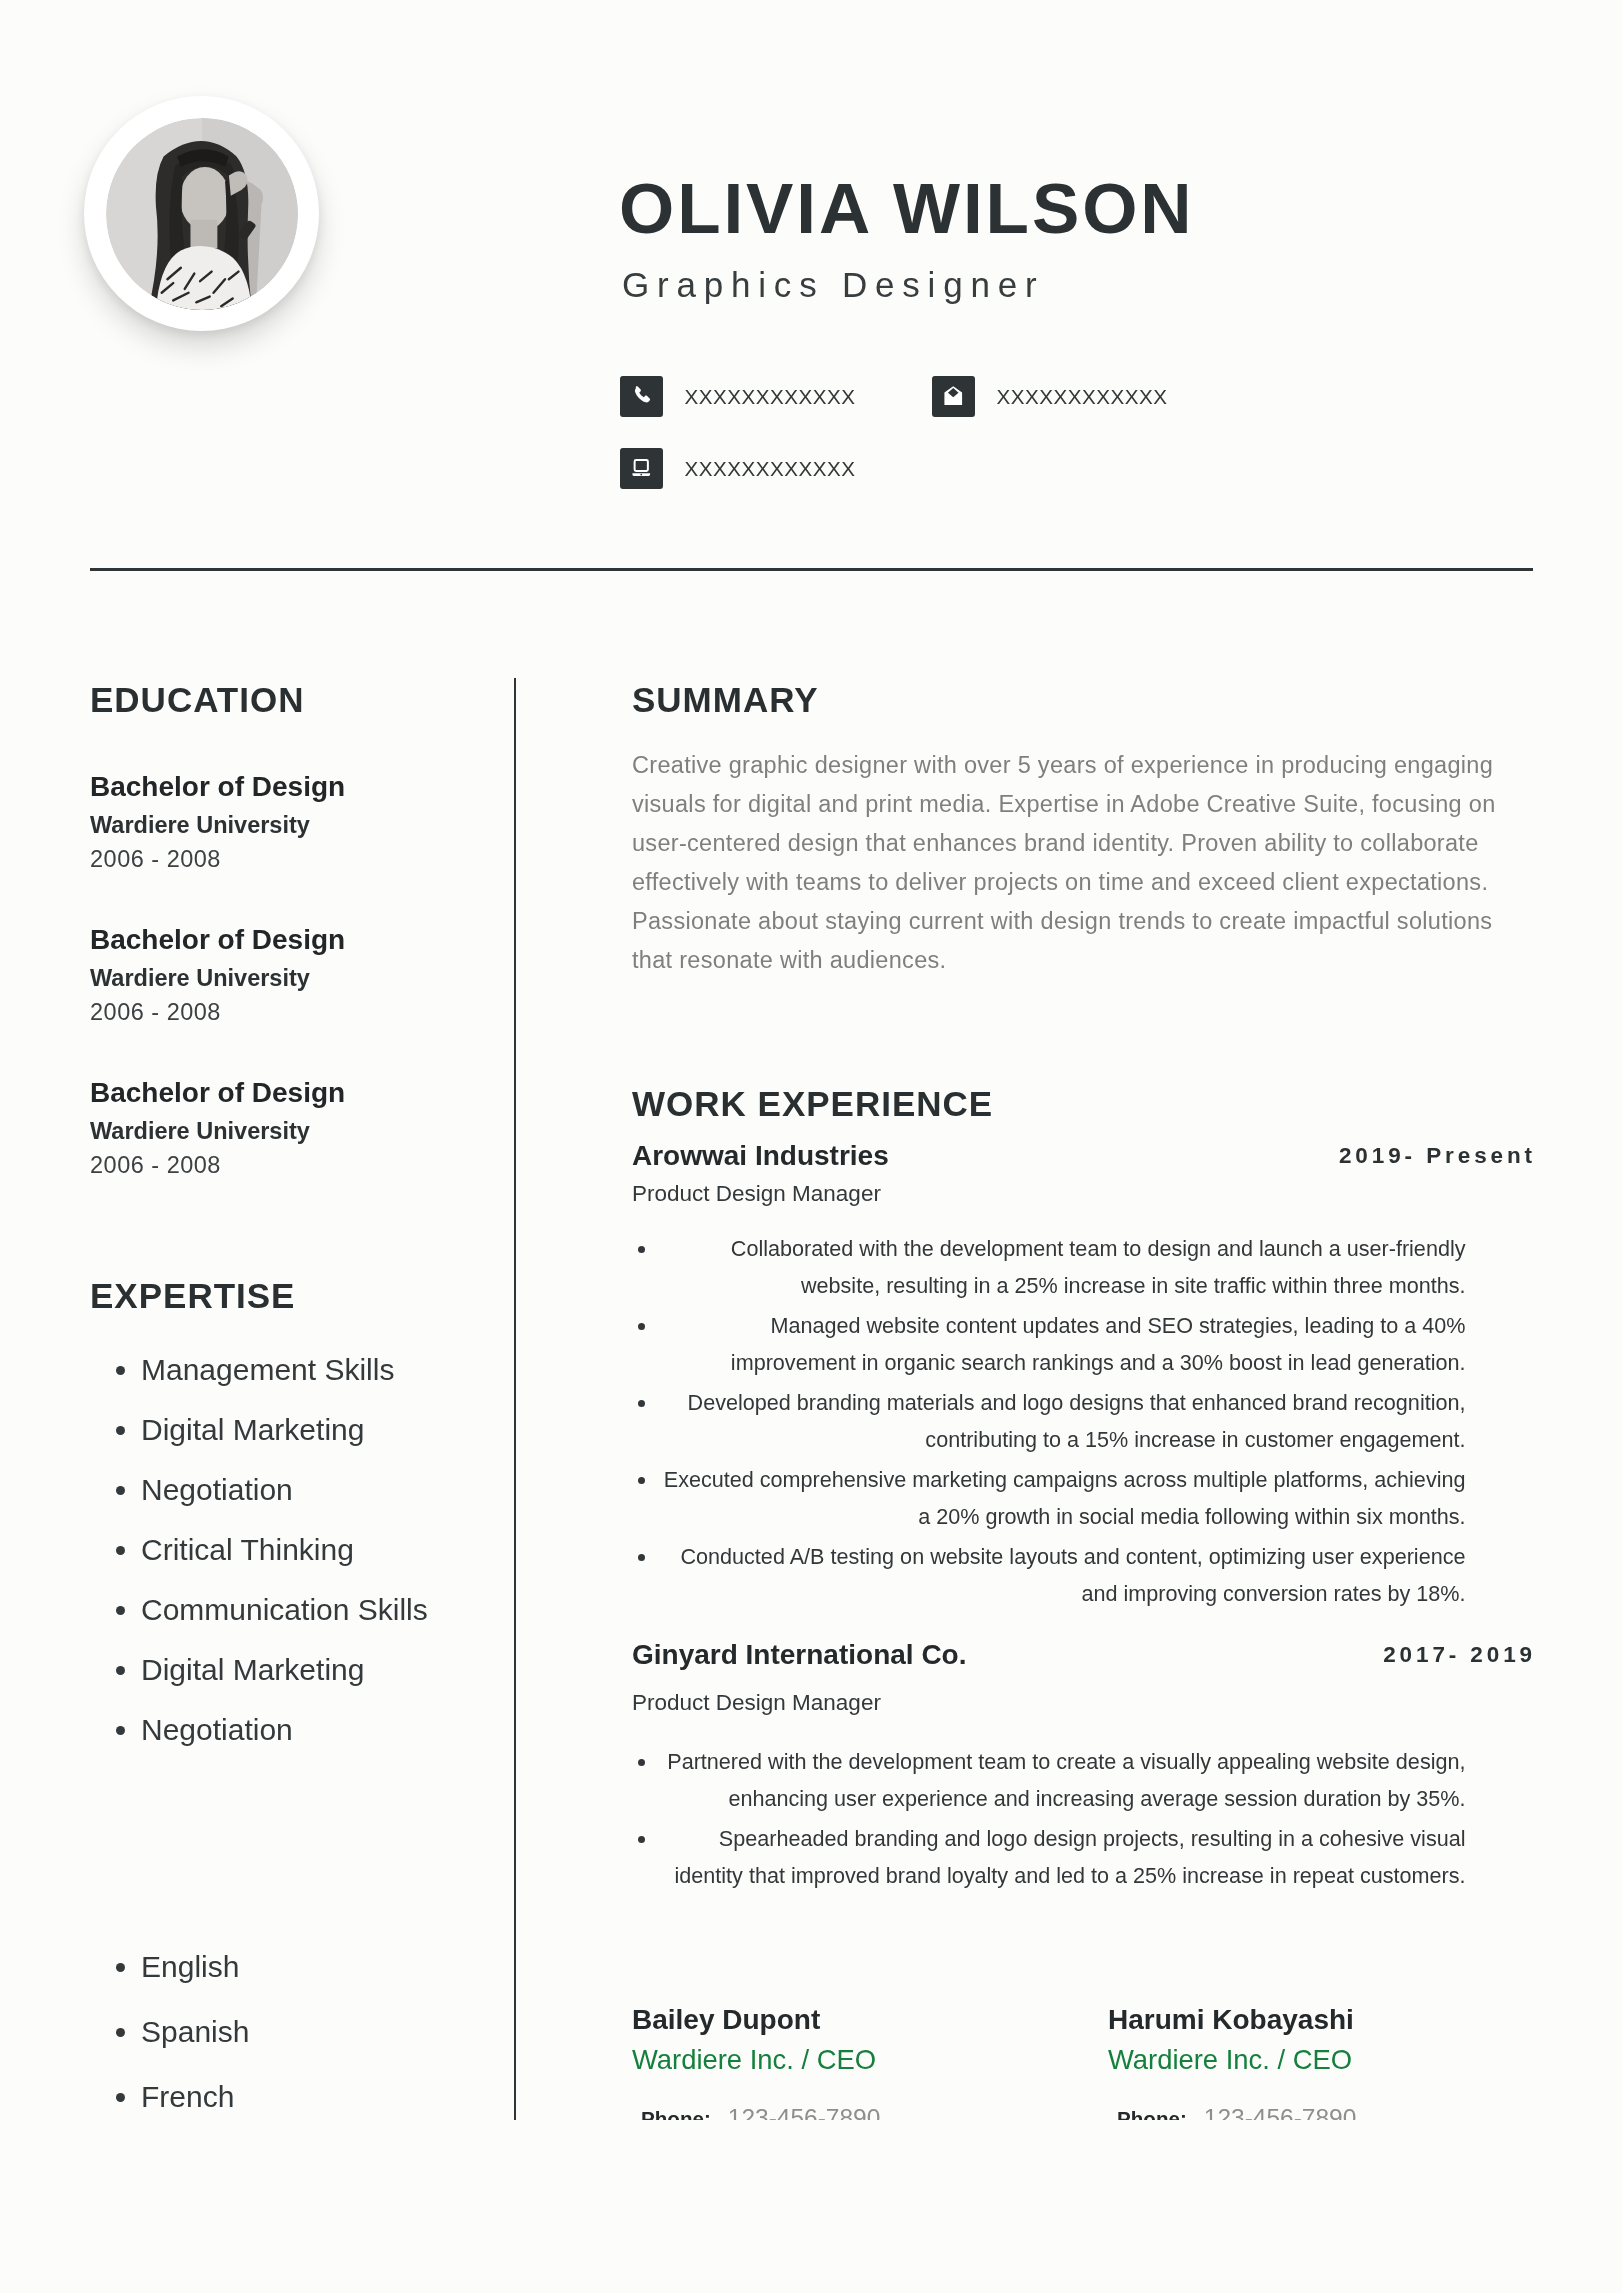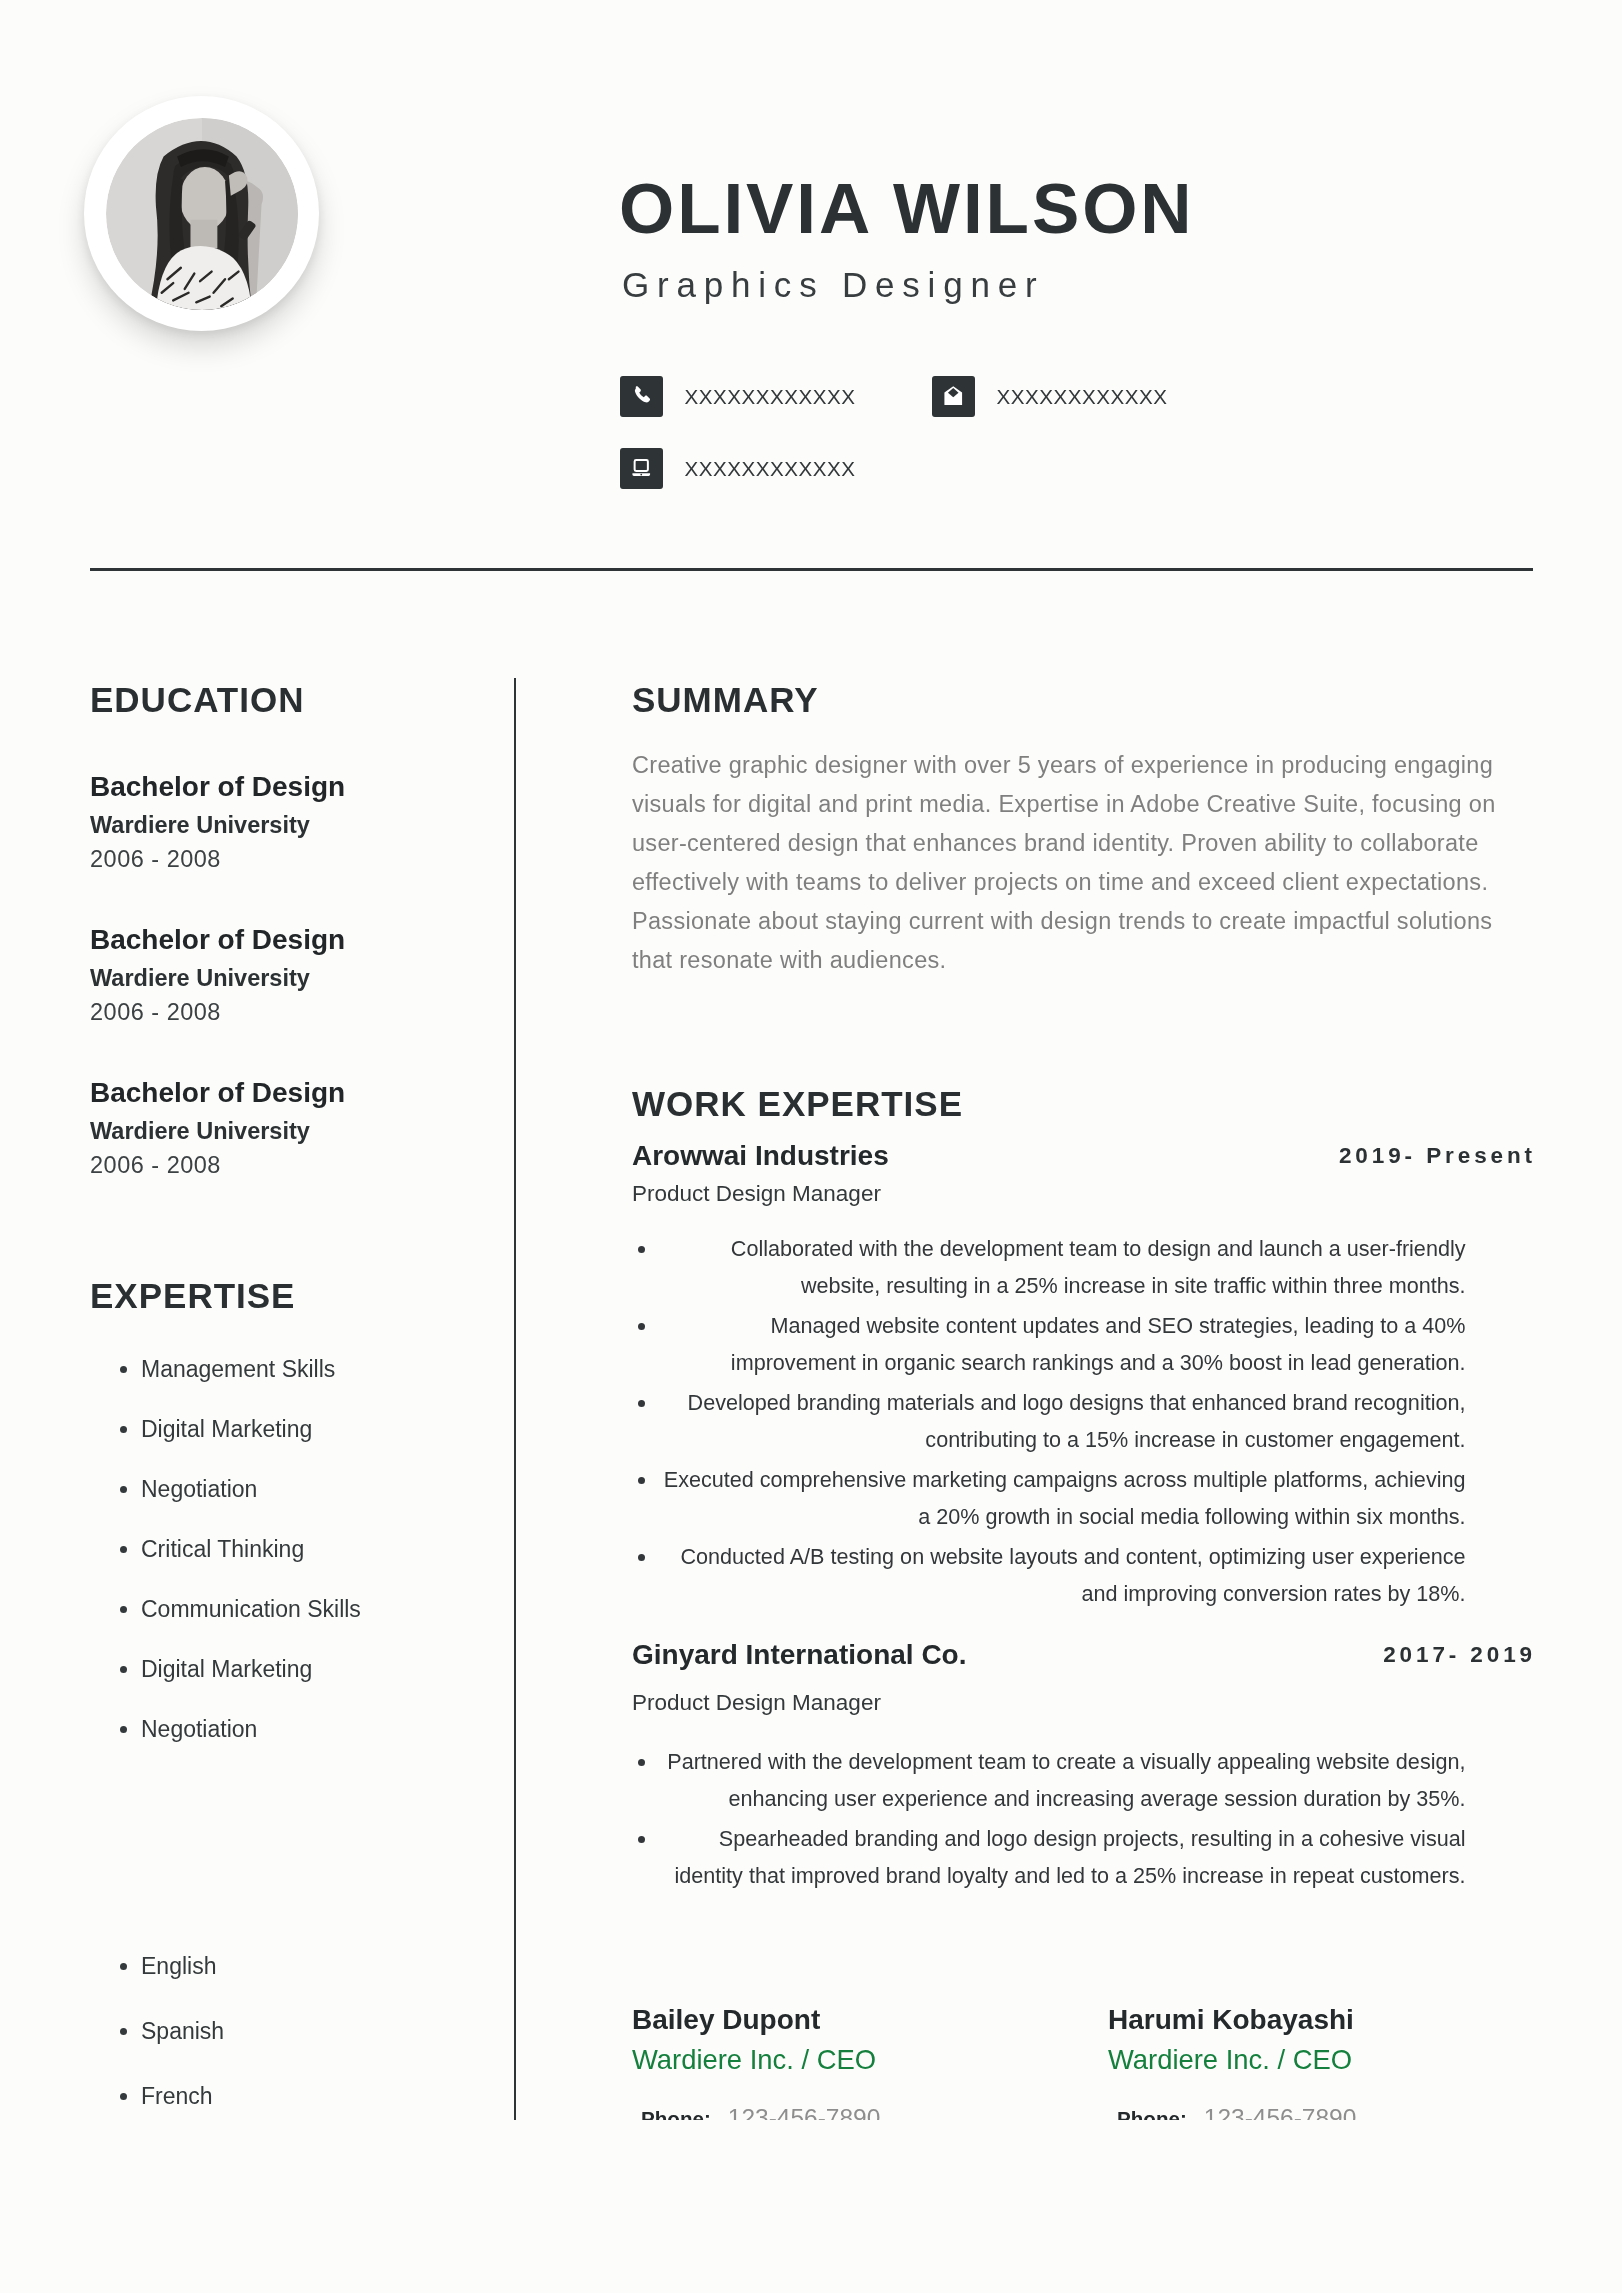--- a/index.html
+++ b/index.html
@@ -51,21 +51,21 @@
 
   
   .edu { position:absolute; left:90px; top:680px; width:392px; }
   .edu-entry { margin-top:51px; }
   .degree { font-size:28px; font-weight:700; color:#222628; line-height:1.15; }
   .school { font-size:23.5px; font-weight:700; color:#2c3133; margin-top:8.8px; }
   .dates  { font-size:23.5px; font-weight:400; color:#3c4143; margin-top:6.9px; letter-spacing:0.5px; }
 
   .expertise { position:absolute; left:90px; top:1276px; width:421px; }
   .side-list { margin:39px 0 0; padding-left:51px; list-style:disc; }
-  .side-list li { font-size:23px; color:#34393b; line-height:29px; margin-bottom:31px; }
+  .side-list li { font-size:30px; color:#34393b; line-height:29px; margin-bottom:31px; }
 
   .language { position:absolute; left:90px; top:1907px; width:421px; }
   .language .side-list { margin-top:45px; }
   .language .side-list li { margin-bottom:36px; }
 
   
   .summary { position:absolute; left:632px; top:680px; width:894px; }
   .summary p { margin:25.5px 0 0; font-size:23.5px; line-height:39px; color:#7f7f7f; letter-spacing:0.3px; }
 
   .work { position:absolute; left:632px; top:1084px; width:904px; }
@@ -210,21 +210,21 @@
       <li>French</li>
     </ul>
   </section>
 
   <section class="summary">
     <h2 class="section-h">SUMMARY</h2>
     <p>Creative graphic designer with over 5 years of experience in producing engaging visuals for digital and print media. Expertise in Adobe Creative Suite, focusing on user-centered design that enhances brand identity. Proven ability to collaborate effectively with teams to deliver projects on time and exceed client expectations. Passionate about staying current with design trends to create impactful solutions that resonate with audiences.</p>
   </section>
 
   <section class="work">
-    <h2 class="section-h">WORK EXPERTISE</h2>
+    <h2 class="section-h">WORK EXPERIENCE</h2>
 
     <div class="job job1">
       <div class="job-head">
         <div class="company">Arowwai Industries</div>
         <div class="job-dates">2019- Present</div>
       </div>
       <div class="role">Product Design Manager</div>
       <ul class="job-bullets">
         <li>Collaborated with the development team to design and launch a user-friendly website, resulting in a 25% increase in site traffic within three months.</li>
         <li>Managed website content updates and SEO strategies, leading to a 40% improvement in organic search rankings and a 30% boost in lead generation.</li>

